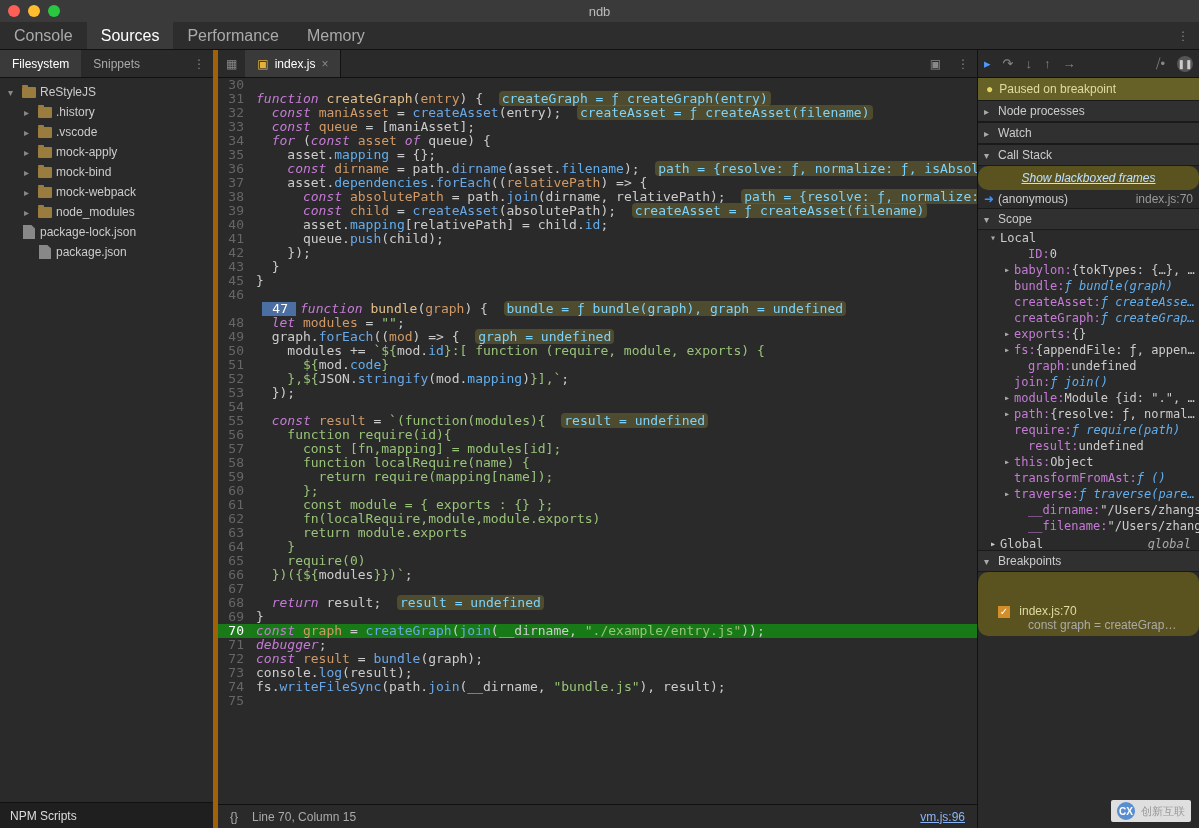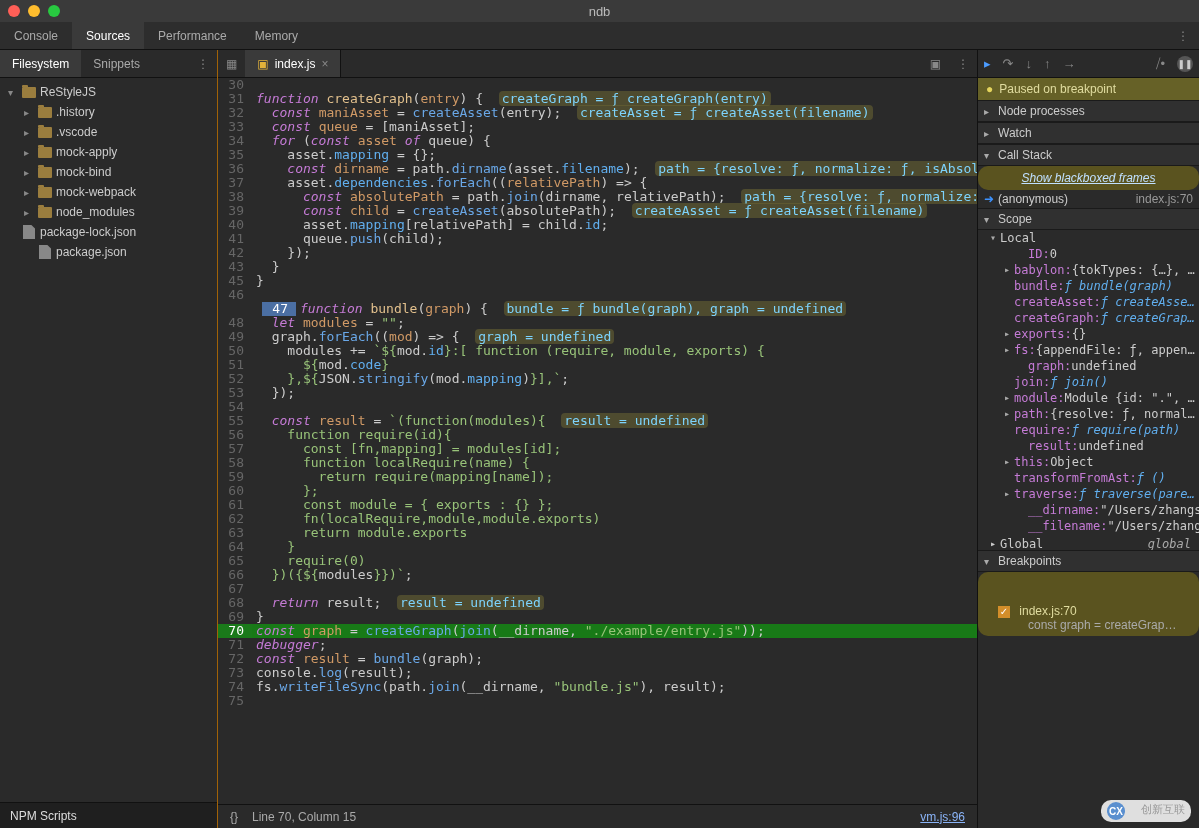--- a/index.html
+++ b/index.html
@@ -30,28 +30,28 @@
 .title { position: absolute; left: 50%; transform: translateX(-50%); color: #bbb; font-size: 13px; }
 
 .topnav {
   height: 28px;
   background: #2d2d2d;
   display: flex;
   align-items: stretch;
   border-bottom: 1px solid #111;
 }
 .topnav .tab {
-  padding: 0 14px; display: flex; align-items: center; color: #aaa; font-size: 12px; cursor: pointer;
+  padding: 0 14px; display: flex; align-items: center; color: #aaa; font-size: 16px; cursor: pointer;
 }
 .topnav .tab.active { background: #3a3a3a; color: #fff; }
 .topnav .dots { margin-left: auto; padding: 0 10px; display: flex; align-items: center; color: #888; cursor: pointer; }
 
 .main { flex: 1; display: flex; min-height: 0; }
 
-.left { width: 218px; background: #2a2a2a; display: flex; flex-direction: column; border-right: 1px solid #a16207; }
+.left { width: 218px; background: #2a2a2a; display: flex; flex-direction: column; border-right: 5px solid #a16207; }
 .left-tabs { height: 28px; display: flex; align-items: stretch; border-bottom: 1px solid #111; }
 .left-tabs .tab { padding: 0 12px; display: flex; align-items: center; color: #aaa; font-size: 12px; cursor: pointer; }
 .left-tabs .tab.active { background: #3a3a3a; color: #fff; }
 .left-tabs .dots { margin-left: auto; padding: 0 8px; display: flex; align-items: center; color: #888; cursor: pointer; }
 
 .filetree { flex: 1; overflow: auto; padding-top: 4px; font-size: 12px; }
 .node { display: flex; align-items: center; height: 20px; padding: 0 8px; gap: 4px; cursor: pointer; white-space: nowrap; }
 .node .arrow { width: 10px; display: inline-block; color: #888; font-size: 10px; }
 .node .ficon { width: 14px; height: 14px; display: inline-flex; align-items: center; justify-content: center; }
 .node .lbl { color: #ccc; }
@@ -119,21 +119,21 @@
 .scope-row.inner2 { padding-left: 36px; }
 .scope-global { display:flex; padding:2px 8px; }
 .scope-global .r { margin-left:auto; color:#aaa; font-style:italic; }
 
 .bp-section { background:#5a531f; }
 .bp-item { padding: 2px 6px 2px 20px; margin-top: 28px; }
 .bp-item .chk { width:12px; height:12px; background:#d38e2a; display:inline-flex; align-items:center; justify-content:center; color:#fff; font-size:10px; margin-right:6px; }
 .bp-item .file { color:#e0dca0; }
 .bp-item .snip { padding-left: 30px; color:#aaa; white-space:nowrap; overflow:hidden; text-overflow:ellipsis; }
 
-.watermark { position:absolute; right:8px; bottom:6px; display:flex; align-items:flex-start; gap:16px; color:#999; font-size:11px; background:rgba(255,255,255,0.85); padding:2px 6px; border-radius:10px; }
+.watermark { position:absolute; right:8px; bottom:6px; display:flex; align-items:center; gap:6px; color:#999; font-size:11px; background:rgba(255,255,255,0.85); padding:2px 6px; border-radius:2px; }
 .watermark .logo { width:18px; height:18px; border-radius:50%; background:#5a8fcf; color:#fff; display:flex; align-items:center; justify-content:center; font-weight:bold; font-size:10px; }
 </style>
 </head>
 <body>
 
 <div class="titlebar">
   <div class="traffic">
     <div class="tl red"></div>
     <div class="tl yellow"></div>
     <div class="tl green"></div>

